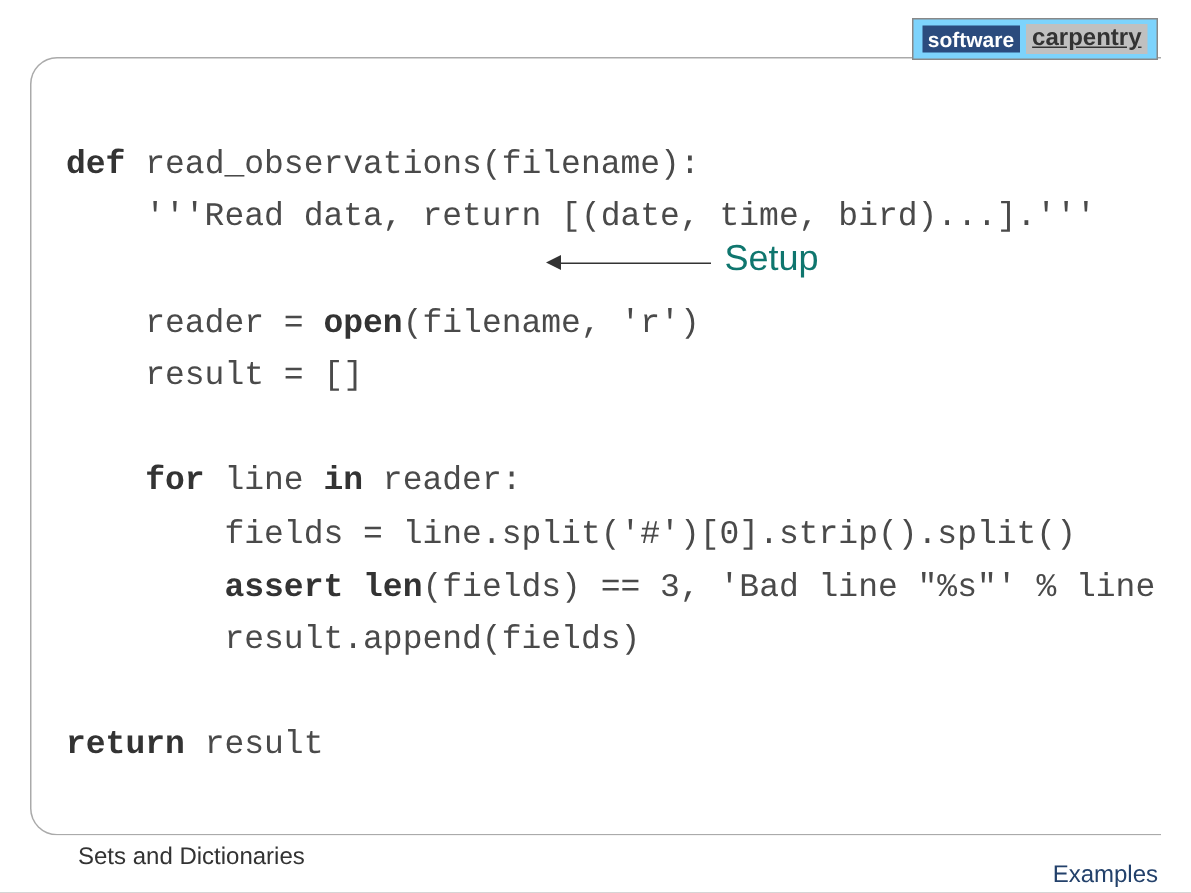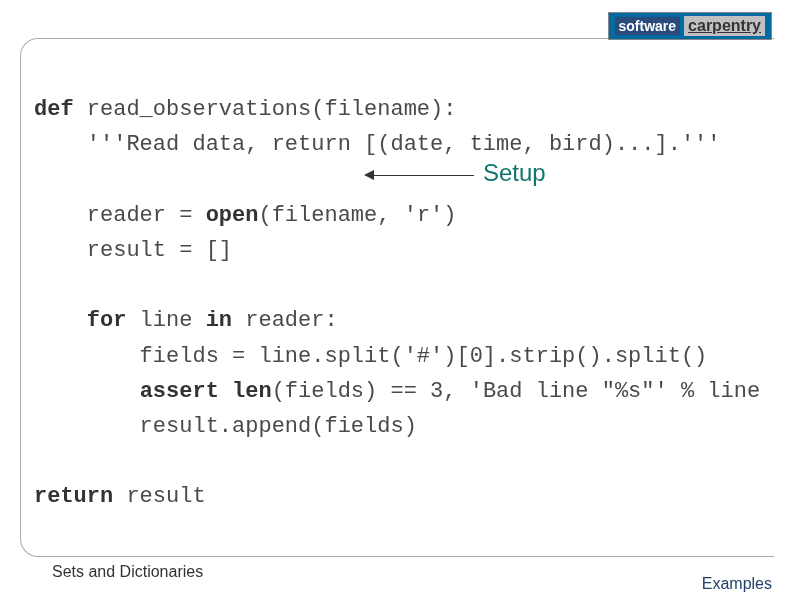--- a/index.html
+++ b/index.html
@@ -14,29 +14,29 @@
   }
   .frame {
     position: absolute;
     left: 20px;
     top: 38px;
     right: 20px;
     bottom: 38px;
     border: 1px solid #aaa;
     border-right: none;
     border-radius: 18px 0 0 18px;
-    padding: 18px 0 18px 13px;
+    padding: 18px 0 18px 23px;
     box-sizing: border-box;
   }
   .logo {
     position: absolute;
     top: 12px;
     right: 22px;
     border: 1px solid #888;
-    background: #0369a1;
+    background: #7dd3fc;
     padding: 2px;
     z-index: 10;
   }
   .logo-inner {
     display: flex;
     align-items: center;
     gap: 4px;
     padding: 1px 4px;
   }
   .logo-sw {

